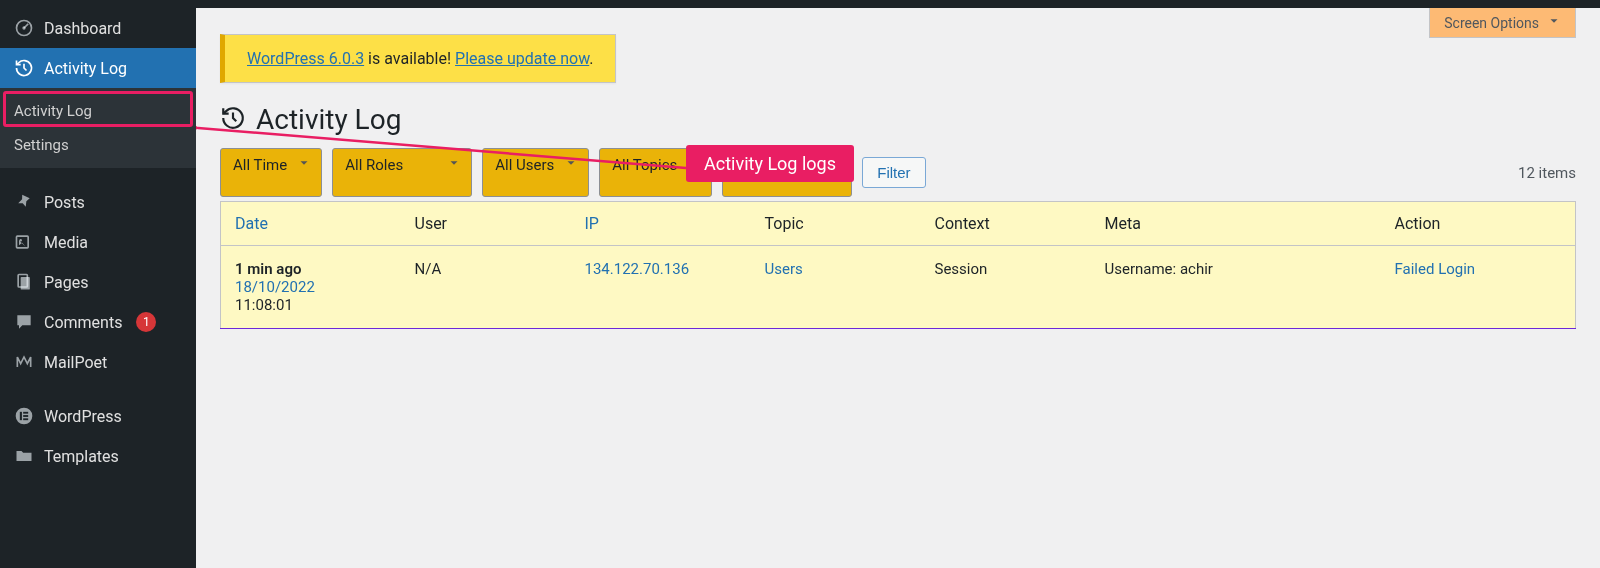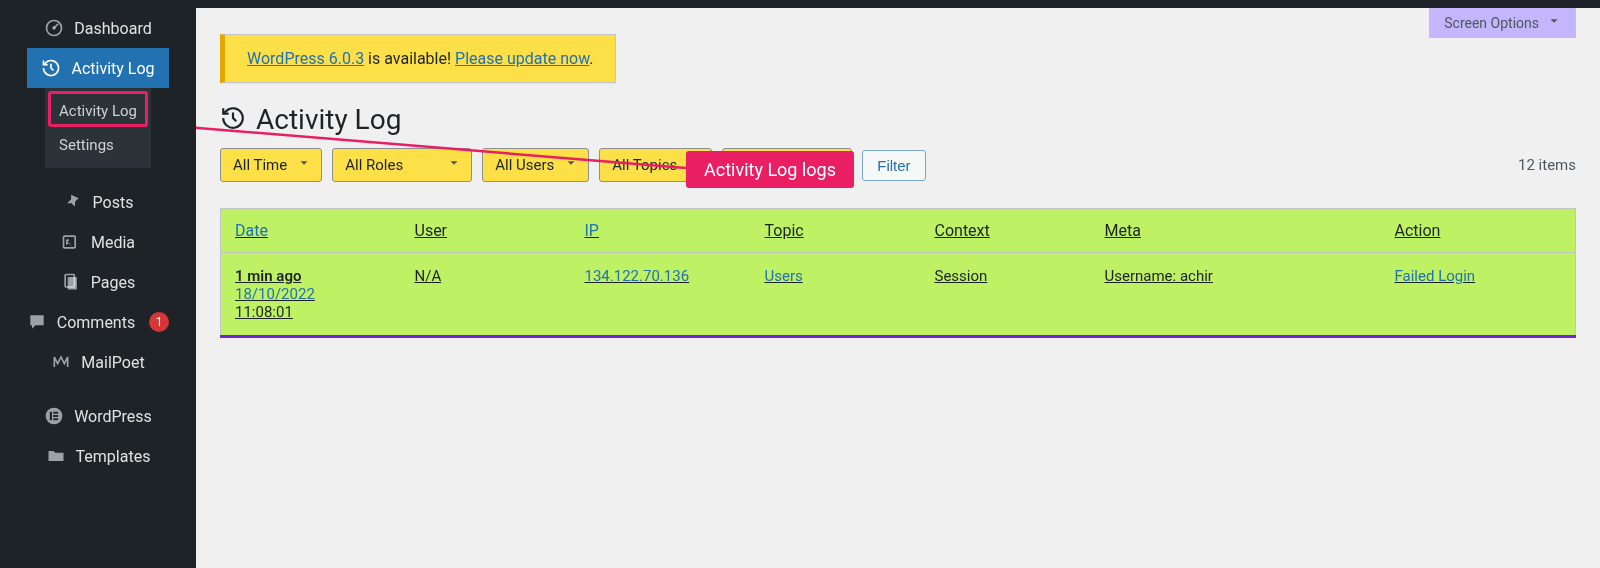--- a/index.html
+++ b/index.html
@@ -1,47 +1,47 @@
 <!DOCTYPE html>
 <html><head>
 <meta charset="utf-8">
 <style>
 * { box-sizing: border-box; margin: 0; padding: 0; }
 body { font-family: -apple-system, BlinkMacSystemFont, "Segoe UI", Roboto, sans-serif; font-size: 15px; background: #f0f0f1; color: #1d2327; width: 1600px; height: 568px; overflow: hidden; position: relative; }
 .topbar { height: 8px; background: #1d2327; width: 100%; }
 .layout { display: flex; height: calc(100% - 8px); }
-.sidebar { width: 196px; background: #1d2327; color: #f0f0f1; display: flex; flex-direction: column; flex-shrink: 0; align-items: center; }
+.sidebar { width: 196px; background: #1d2327; color: #f0f0f1; display: flex; flex-direction: column; flex-shrink: 0; }
 .side-item { display: flex; align-items: center; gap: 10px; padding: 10px 14px; cursor: pointer; font-size: 16px; color: #e0e0e0; }
 .side-item.active { background: #2271b1; color: #fff; position: relative; }
 .side-item.active::after { content: ""; position: absolute; right: -10px; top: 50%; transform: translateY(-50%); border: 10px solid transparent; border-left-color: #2271b1; }
 .sub-group { background: #2c3338; padding: 6px 0; position: relative; }
 .sub-item { padding: 8px 14px; font-size: 15px; color: #d0d0d0; cursor: pointer; }
 .sub-highlight { position: absolute; left: 3px; top: 3px; right: 3px; height: 36px; border: 3px solid #e91e63; border-radius: 3px; pointer-events: none; }
 .sep { height: 14px; }
 .badge { background: #d63638; color: #fff; border-radius: 10px; min-width: 20px; height: 20px; font-size: 12px; display: inline-flex; align-items: center; justify-content: center; padding: 0 6px; margin-left: 4px; }
 .icon { width: 20px; height: 20px; display: inline-flex; align-items: center; justify-content: center; flex-shrink: 0; color: rgba(240,246,252,.6); }
 .side-item.active .icon { color: #fff; }
 .content { flex: 1; position: relative; padding: 0 24px 20px 24px; overflow: hidden; }
-.screen-opts { position: absolute; top: 0; right: 24px; background: #c4b5fd; border: 1px solid #c3c4c7; border-top: none; padding: 6px 14px; font-size: 14px; color: #50575e; cursor: pointer; display: flex; align-items: center; gap: 8px; }
+.screen-opts { position: absolute; top: 0; right: 24px; background: #fdba74; border: 1px solid #c3c4c7; border-top: none; padding: 6px 14px; font-size: 14px; color: #50575e; cursor: pointer; display: flex; align-items: center; gap: 8px; }
 .notice { margin-top: 26px; display: inline-flex; align-items: center; background: #fde047; border: 1px solid #c3c4c7; border-left: 5px solid #e0a800; padding: 14px 22px; font-size: 16px; box-shadow: 0 1px 2px rgba(0,0,0,.05); }
 .notice a { color: #2271b1; text-decoration: underline; }
 .page-title-row { display: flex; align-items: center; gap: 10px; margin-top: 20px; }
 .page-title { font-size: 28px; font-weight: 400; color: #1d2327; }
 .search-row { display: flex; justify-content: flex-end; gap: 8px; margin-top: 10px; align-items: center; }
 .search-input { width: 220px; height: 36px; border: 1px solid #8c8f94; padding: 4px 8px; font-size: 15px; }
 .btn { background: #f6f7f7; border: 1px solid #2271b1; color: #2271b1; padding: 6px 14px; font-size: 15px; cursor: pointer; border-radius: 3px; }
 .btn-filter { border-color: #7aa8d6; }
 .filter-row { display: flex; align-items: center; gap: 10px; margin-top: 12px; }
-.select { background: #fde047; border: 1px solid #8c8f94; padding: 7px 34px 7px 12px; font-size: 15px; border-radius: 3px; cursor: pointer; position: relative; display: flex; align-items: center; }
+.select { background: #eab308; border: 1px solid #8c8f94; padding: 7px 34px 22px 12px; font-size: 15px; border-radius: 3px; cursor: pointer; position: relative; display: flex; align-items: center; }
 .select .chev { position: absolute; right: 10px; }
 .count { margin-left: auto; font-size: 15px; color: #50575e; }
-.table { width: 100%; margin-top: 26px; border: 1px solid #c3c4c7; border-collapse: collapse; background: #bef264; text-decoration: underline; }
+.table { width: 100%; margin-top: 4px; border: 1px solid #c3c4c7; border-collapse: collapse; background: #fef9c3; }
 .table th { text-align: left; font-weight: 400; padding: 12px 14px; border-bottom: 1px solid #c3c4c7; font-size: 16px; }
 .table th.sortable { color: #2271b1; cursor: pointer; }
-.table td { padding: 14px 14px; border-bottom: 3px solid #6d28d9; font-size: 15px; vertical-align: top; }
+.table td { padding: 14px 14px; border-bottom: 1px solid #6d28d9; font-size: 15px; vertical-align: top; }
 .table tr:nth-child(even) td { background: #f6f7f7; }
 .link { color: #2271b1; text-decoration: none; cursor: pointer; }
 .date-ago { font-weight: 600; color: #1d2327; }
 .date-line { color: #2271b1; }
 .date-time { color: #1d2327; }
 .annotation { position: absolute; pointer-events: none; }
 .ann-pill { background: #e91e63; color: #fff; padding: 8px 18px; font-size: 18px; border-radius: 3px; position: absolute; }
 svg { width: 20px; height: 20px; }
 .page-title-row svg { width: 26px; height: 26px; }
 .chev-down { width: 14px; height: 14px; }
@@ -235,15 +235,15 @@
 
     
     <svg class="annotation" style="left:-10px; top:100px; width:520px; height:80px;">
       <defs>
           <marker id="arr" markerWidth="10" markerHeight="8" refX="1" refY="4" orient="auto">
             <path d="M10 0 L0 4 L10 8 z" fill="#e91e63"></path>
           </marker>
         </defs>
       <line x1="500" y1="60" x2="12" y2="20" stroke="#e91e63" stroke-width="2.5" marker-end="url(#arr)"></line>
     </svg>
-    <div class="ann-pill" style="left:490px; top:143px;">Activity Log logs</div>
+    <div class="ann-pill" style="left:490px; top:137px;">Activity Log logs</div>
   </div>
 </div>
 
 </body></html>

